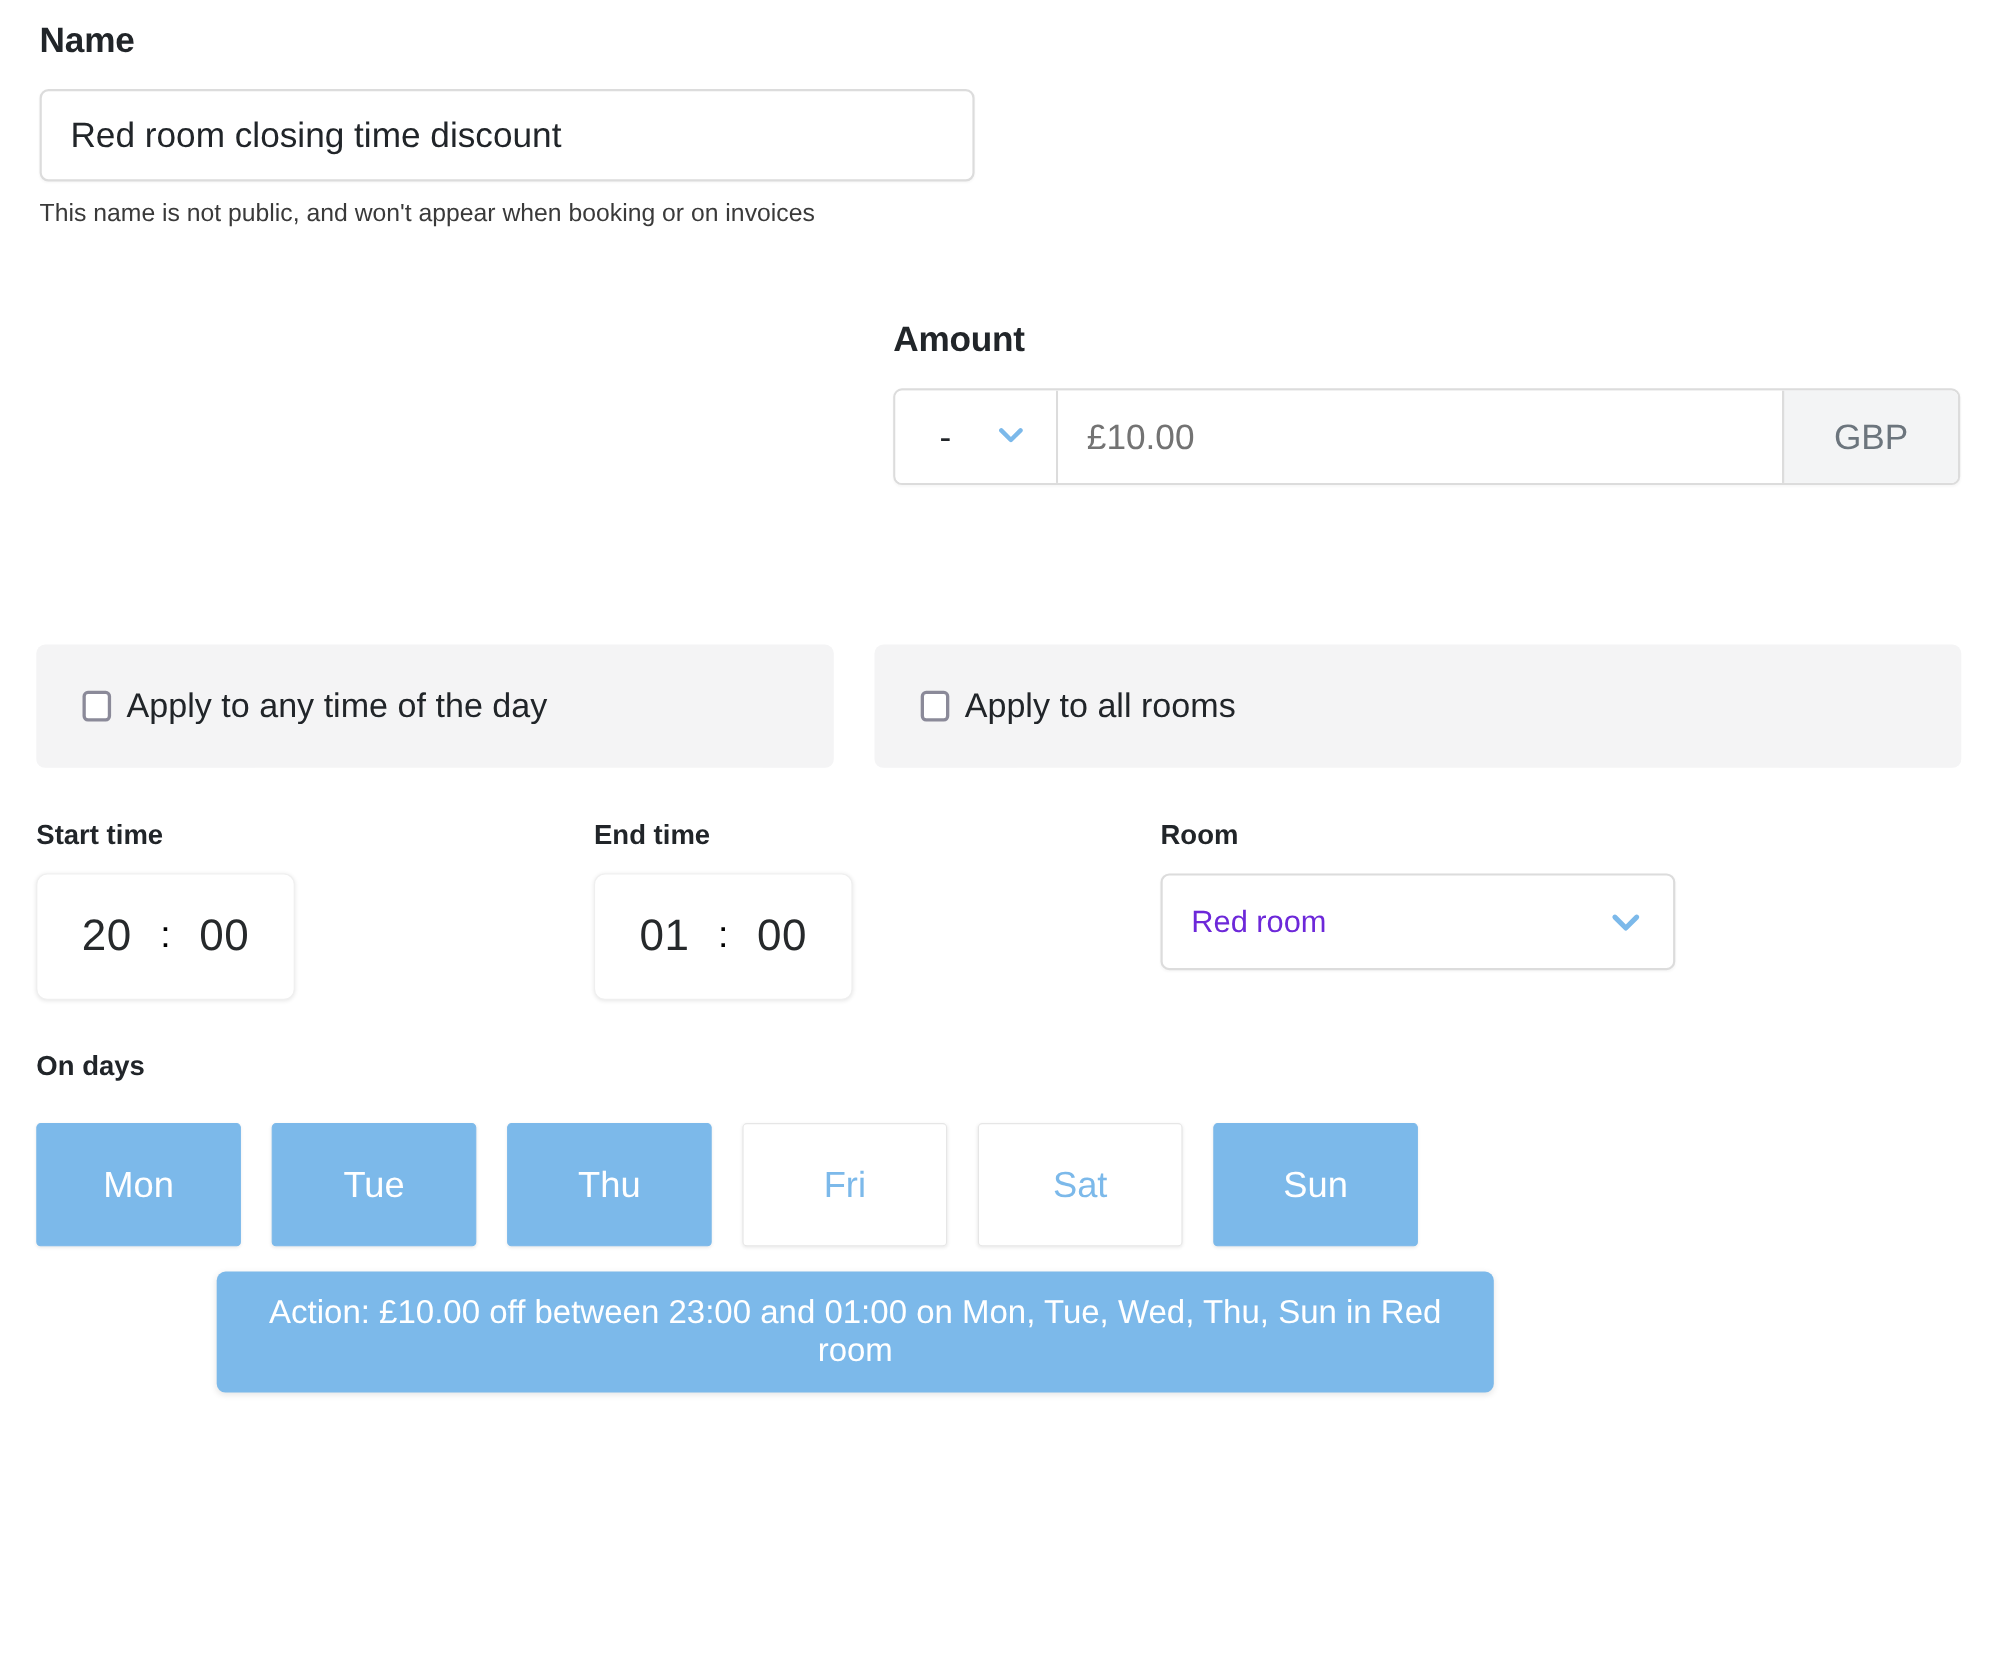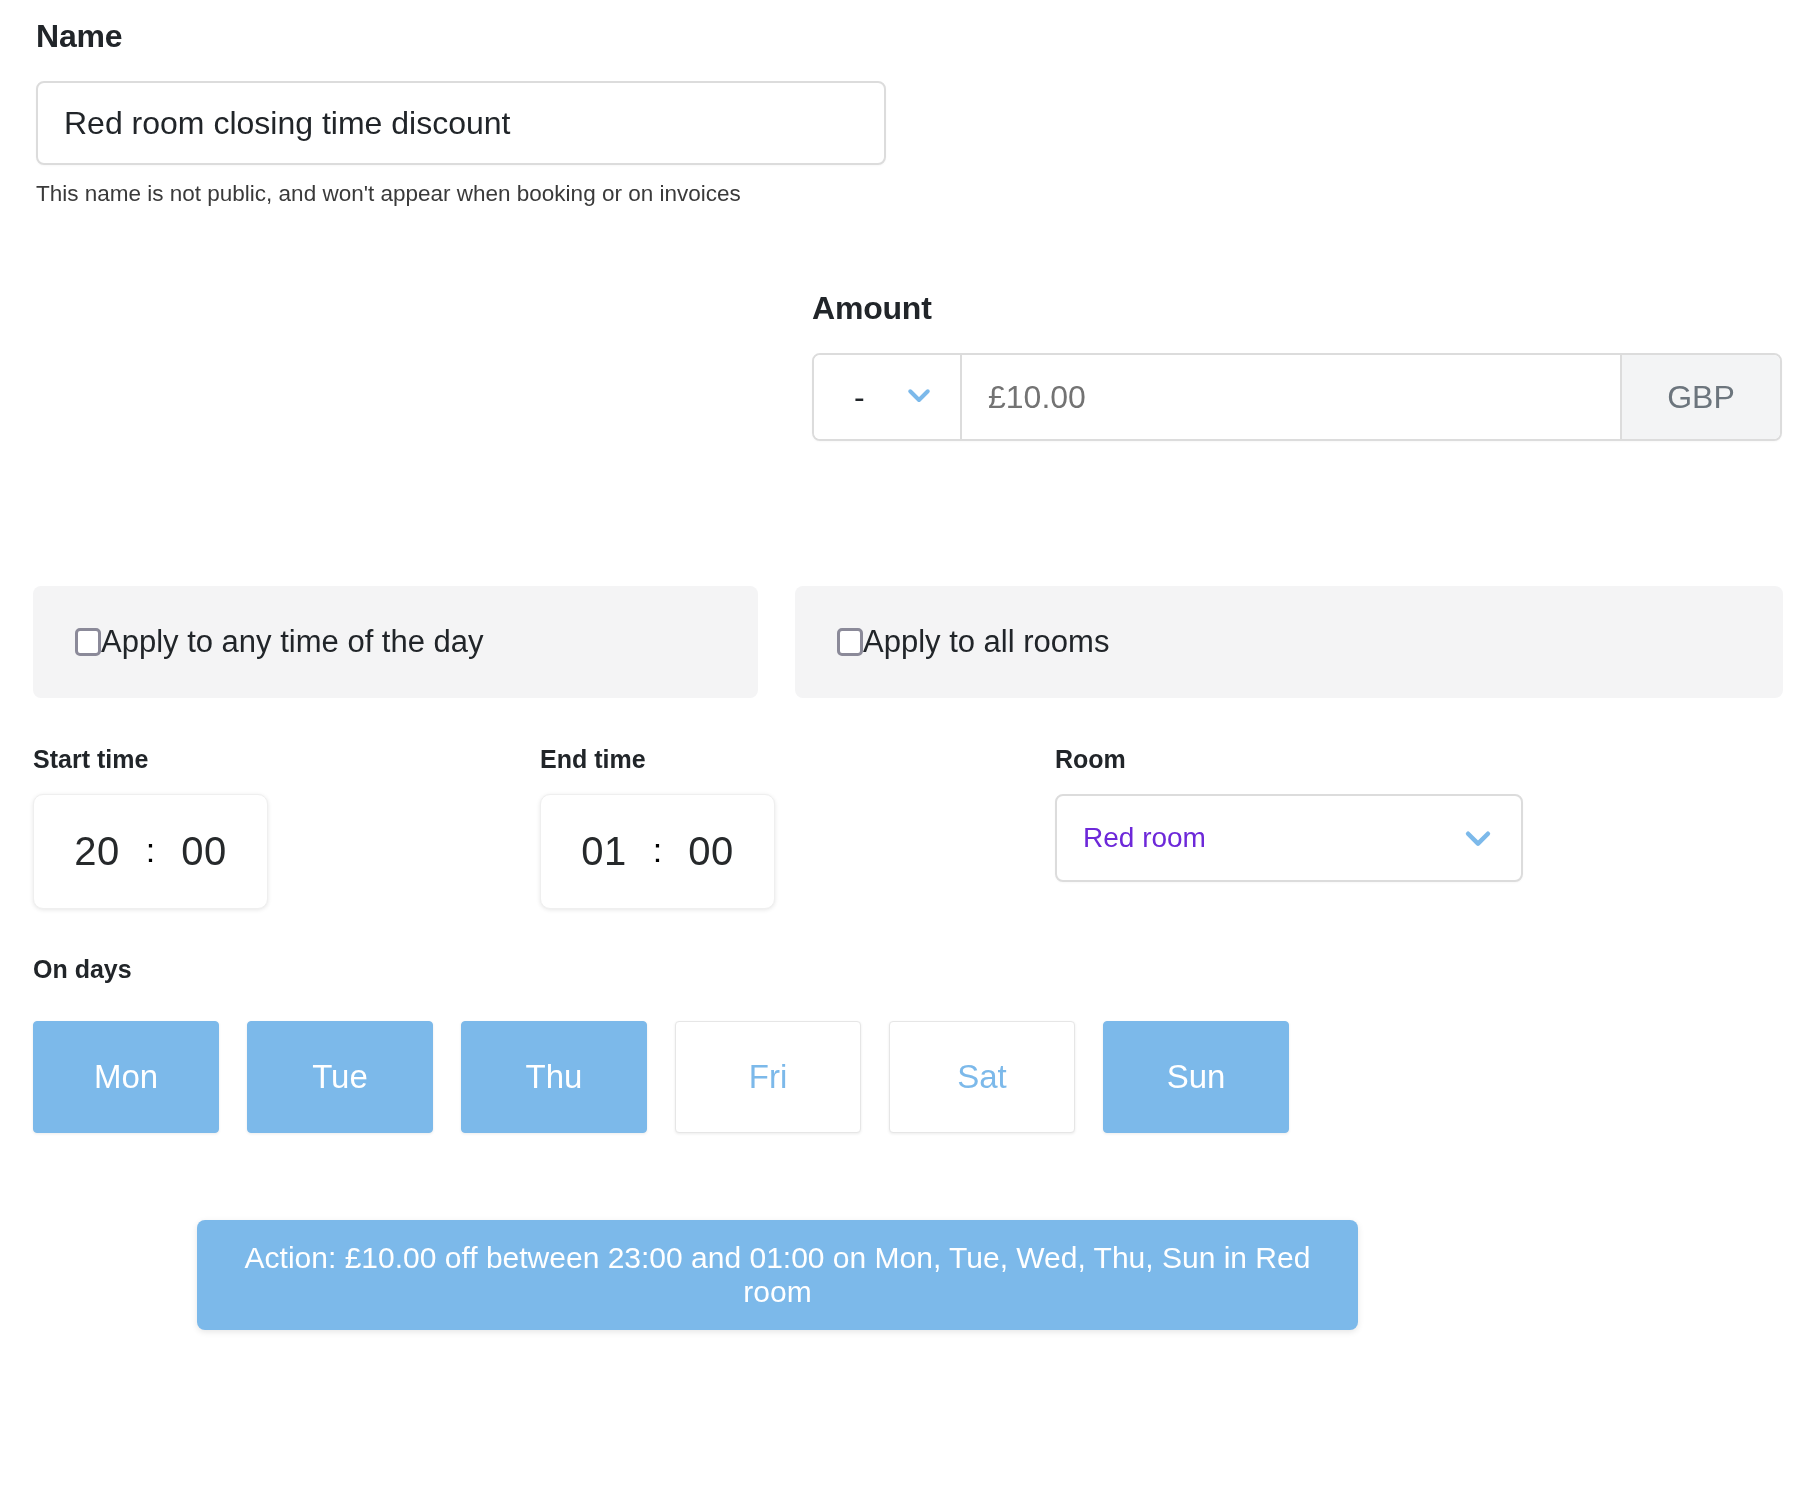--- a/index.html
+++ b/index.html
@@ -164,20 +164,21 @@
     border-radius: 8px;
     display: flex;
     align-items: center;
     box-sizing: border-box;
   }
   #panel-time { left: 33px; top: 586px; width: 725px; }
   #panel-rooms { left: 795px; top: 586px; width: 988px; }
   .check-row {
     display: flex;
     align-items: center;
+    gap: 14px;
     padding-left: 42px;
     cursor: default;
   }
   .checkbox-box {
     width: 26px;
     height: 28px;
     border: 3px solid #8b8a99;
     border-radius: 5px;
     background: #ffffff;
     box-sizing: border-box;
@@ -270,21 +271,21 @@
   .day-btn.off {
     background: #ffffff;
     border: 1px solid #e6e6e6;
     color: #7cb9ea;
   }
 
   
   .action-banner {
     position: absolute;
     left: 197px;
-    top: 1220px;
+    top: 1156px;
     width: 1161px;
     height: 110px;
     background: #7cb9ea;
     border-radius: 8px;
     display: flex;
     align-items: center;
     justify-content: center;
     color: #ffffff;
     font-size: 30px;
     box-shadow: 0 2px 6px rgba(0,0,0,0.10);

